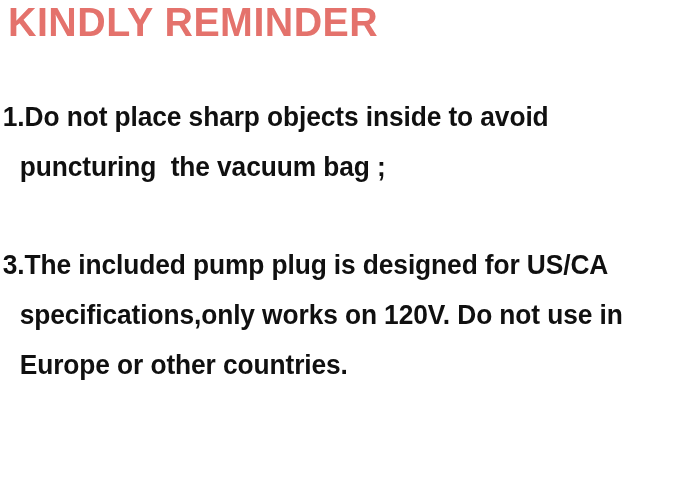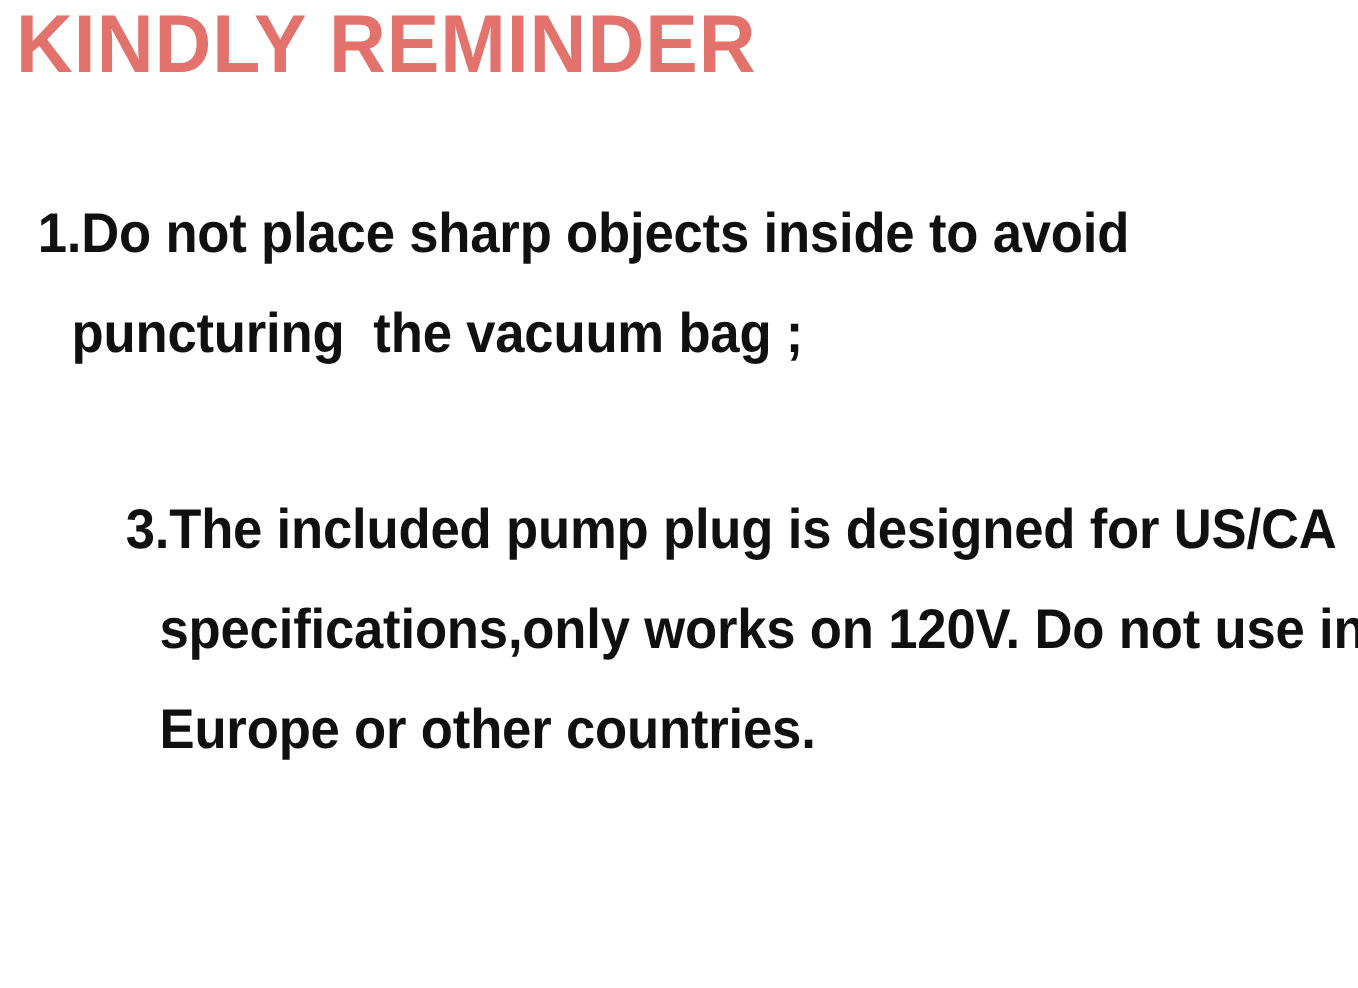--- a/index.html
+++ b/index.html
@@ -30,36 +30,35 @@
     letter-spacing: 0.5px;
     color: #e4726c;
     white-space: nowrap;
     transform: scaleX(0.96);
     transform-origin: left top;
   }
 
   
   #notice-list {
     position: absolute;
-    left: 16px;
+    left: 0;
     top: 92px;
     width: 569px;
     margin: 0;
     padding: 0;
     list-style: none;
   }
 
   .notice-item {
     margin: 0 0 48px 0;
     padding: 0;
   }
 
   .notice-item:last-child {
     margin-bottom: 0;
-    margin-left: 44px;
   }
 
   .notice-line {
     font-family: "Liberation Sans Narrow", "Liberation Sans", "DejaVu Sans", sans-serif;
     font-size: 28px;
     font-weight: 700;
     line-height: 50px;
     color: #101010;
     white-space: pre;
     letter-spacing: -0.1px;

